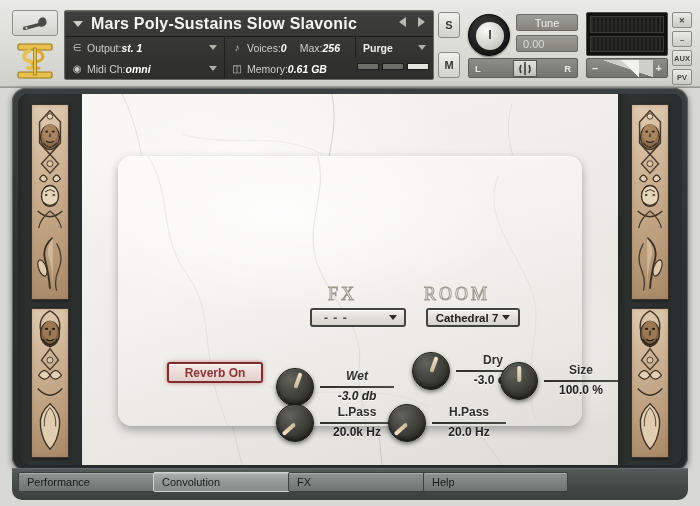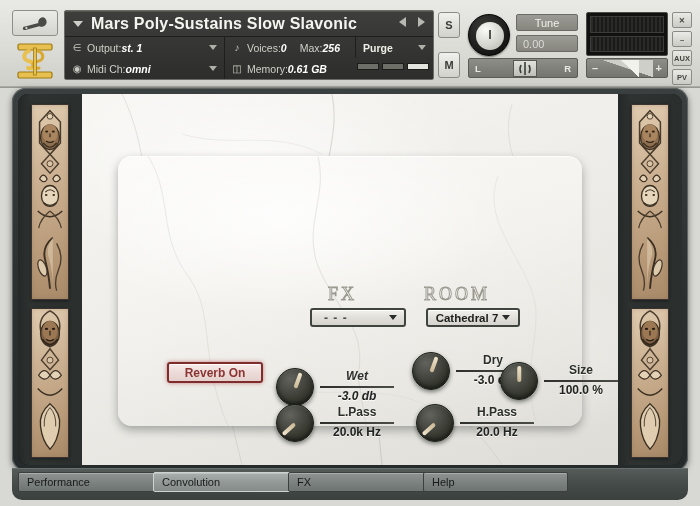--- a/index.html
+++ b/index.html
@@ -583,21 +583,21 @@
 
       <div class="knob-unit" id="ku3" style="left:258px; top:310px;">
         <div class="knob">
             <div class="ind" style="transform: translateX(-50%) rotate(-132deg);"></div>
           </div>
         <div class="k-label">L.Pass</div>
         <div class="k-rule"></div>
         <div class="k-value">20.0k Hz</div>
       </div>
 
-      <div class="knob-unit" id="ku4" style="left:370px; top:310px;margin-left:28px;">
+      <div class="knob-unit" id="ku4" style="left:370px; top:310px;">
         <div class="knob">
             <div class="ind" style="transform: translateX(-50%) rotate(-132deg);"></div>
           </div>
         <div class="k-label">H.Pass</div>
         <div class="k-rule"></div>
         <div class="k-value">20.0 Hz</div>
       </div>
 
 
     </div>

